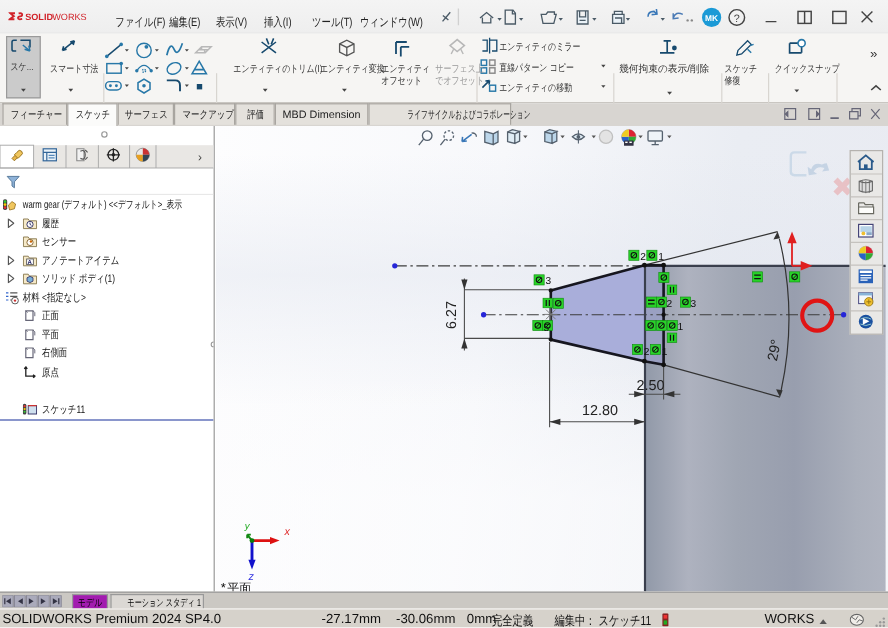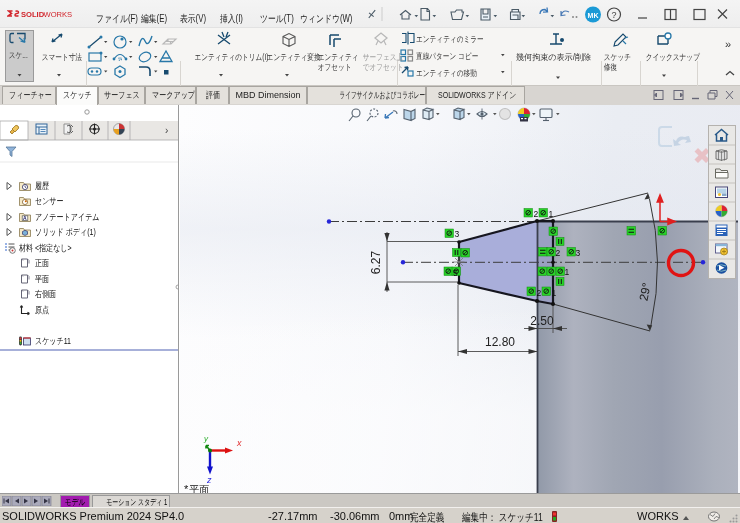--- a/index.html
+++ b/index.html
@@ -165,21 +165,20 @@
 <div class="rlbl" style="left:638px;top:24px;width:52px"><span class="jpc">クイックスナップ</span></div>
 </div>
 <div class="abs" id="tabrow">
 <div class="tab" style="left:2px;width:54px"><span class="jpc">フィーチャー</span></div>
 <div class="tab active" style="left:56px;width:42px"><span class="jpc">スケッチ</span></div>
 <div class="tab" style="left:98px;width:47px"><span class="jpc">サーフェス</span></div>
 <div class="tab" style="left:145px;width:51px"><span class="jpc">マークアップ</span></div>
 <div class="tab" style="left:196px;width:33px"><span class="jpc">評価</span></div>
 <div class="tab" style="left:229px;width:78px">MBD Dimension</div>
 <div class="tab" style="left:307px;width:119px"><span class="jpc" style="transform:scaleX(.62)">ライフサイクルおよびコラボレーション</span></div>
-<div class="tab" style="left:426px;width:99px"><span class="jpc">SOLIDWORKS アドイン</span></div>
 <svg class="abs" style="left:652px;top:3px" width="84" height="13" viewBox="0 0 84 13">
 <g stroke="#667" stroke-width="1" fill="none">
 <rect x="2" y="1.5" width="9" height="9"></rect>
         <path d="M4.5 4 l0 4 l-2 -2 z" fill="#667"></path>
 <rect x="22" y="1.5" width="9" height="9"></rect>
         <path d="M28.5 4 l0 4 l2 -2 z" fill="#667"></path>
 <line x1="40" y1="9.5" x2="47" y2="9.5" stroke-width="1.4"></line>
 <path d="M56 4 l7 0 l0 6 l-7 0 Z M58 4 l0 -2.5 l7 0 l0 6 l-2 0"></path>
 <path d="M74 2 l7 8 M81 2 l-7 8"></path>
 </g>
@@ -223,20 +222,27 @@
         <path d="M6 0.5 A5.5 5.5 0 0 1 11.5 6 L6 6 Z" fill="#cc3333"></path>
         <path d="M0.5 6 A5.5 5.5 0 0 0 6 11.5 L6 6 Z" fill="#e8a020"></path>
         <path d="M6 11.5 A5.5 5.5 0 0 0 11.5 6 L6 6 Z" fill="#334455"></path>
       </g>
 <text x="165" y="29" font-size="10" fill="#444">›</text>
 <path d="M6 42 l10 0 l-4 4.5 l0 5 l-2 -1.5 l0 -3.5 Z" fill="#8fb3d9" stroke="#557799" stroke-width="0.8"></path>
 <line x1="0" y1="57" x2="178" y2="57" stroke="#e0e0e0" stroke-width="0.7"></line>
 <line x1="0" y1="245" x2="178" y2="245" stroke="#8a96cc" stroke-width="1.6"></line>
 <circle cx="178" cy="182" r="2" fill="none" stroke="#999" stroke-width="0.9"></circle>
 </svg>
+<div class="trow" style="top:58px"><svg class="tico" style="left:2px" viewBox="0 0 12 12">
+        <rect x="0.5" y="2" width="3.5" height="9" rx="1.5" fill="#444"></rect>
+        <circle cx="2.2" cy="4" r="1.1" fill="#3c3"></circle>
+        <circle cx="2.2" cy="6.5" r="1.1" fill="#fc0"></circle>
+        <circle cx="2.2" cy="9" r="1.1" fill="#e33"></circle>
+        <path d="M5 7 l3-3 l3 2 l-1 4 l-4 1 Z" fill="#f0c65e" stroke="#9a7420" stroke-width="0.7"></path>
+      </svg><span class="jp" style="margin-left:19px;transform:scaleX(.72)">warm gear (デフォルト) &lt;&lt;デフォルト&gt;_表示</span></div>
 <div class="trow" style="top:73.5px"><svg class="abs" style="left:6px;top:3px" width="6" height="8" viewBox="0 0 6 8">
         <path d="M1 0.5 L5.5 4 L1 7.5 Z" fill="none" stroke="#555" stroke-width="1"></path>
       </svg><svg class="tico" style="left:19px" viewBox="0 0 12 12">
         <path d="M0.5 2.5 l4 0 l1 1.5 l6 0 l0 6.5 l-11 0 Z" fill="#f5e9c8" stroke="#8a7a50" stroke-width="0.8"></path>
         <circle cx="6" cy="7" r="2.6" fill="#fff" stroke="#336" stroke-width="0.8"></circle>
         <path d="M6 5.5 l0 1.5 l1.2 0.8" stroke="#336" stroke-width="0.8" fill="none"></path>
       </svg><span class="jp" style="margin-left:35px">履歴</span></div>
 <div class="trow" style="top:89px"><svg class="tico" style="left:19px" viewBox="0 0 12 12">
         <path d="M0.5 2.5 l4 0 l1 1.5 l6 0 l0 6.5 l-11 0 Z" fill="#f5e9c8" stroke="#8a7a50" stroke-width="0.8"></path>
         <circle cx="6" cy="7" r="2.6" fill="#fff" stroke="#863" stroke-width="0.8"></circle>

